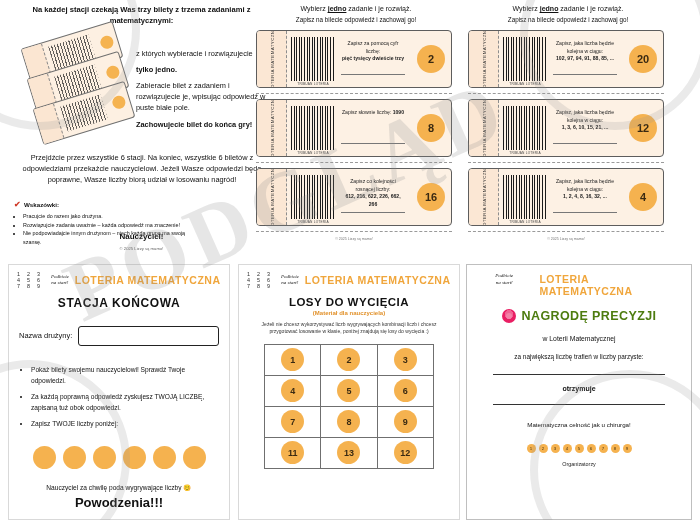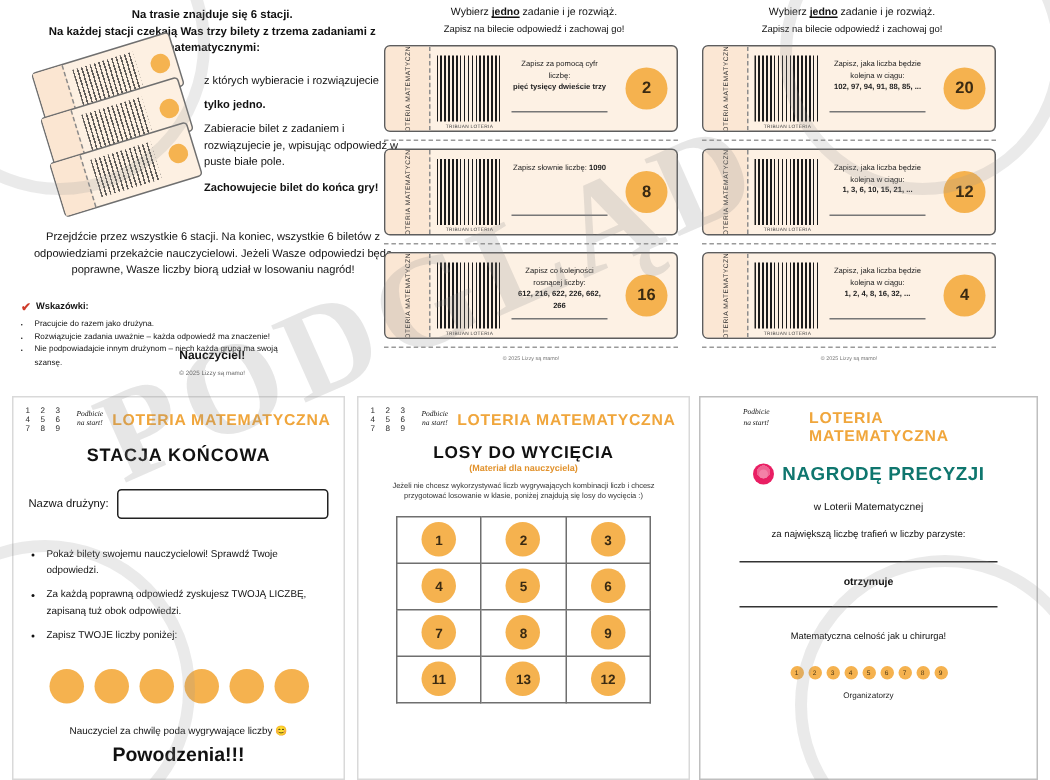--- a/index.html
+++ b/index.html
@@ -211,38 +211,37 @@
   .award-row { display:flex; align-items:center; justify-content:center; gap:6px; margin-top:12px; }
   .award-icon {
     width:14px; height:14px; border-radius:50%;
     background:radial-gradient(circle at 50% 40%, #f06292 0 40%, #e91e63 41% 100%);
     position:relative;
   }
   .award-icon:after {
     content:""; position:absolute; left:4px; top:4px; width:6px; height:6px;
     border-radius:50%; background:#fff3;
   }
-  .award-title { font-size:12.5px; font-weight:700; letter-spacing:.4px; color:#0f766e; }
+  .award-title { font-size:12.5px; font-weight:700; letter-spacing:.4px; color:#4d7c0f; }
   #dyplom .l-center { text-align:center; font-size:6.8px; margin-top:12px; }
   #dyplom .l-center2 { text-align:center; font-size:6.4px; margin-top:10px; line-height:1.5; }
   #dyplom .rule { height:0; border-bottom:1px solid #333; margin:12px 26px 0 26px; }
   #dyplom .otrzymuje { text-align:center; font-size:7px; margin-top:10px; font-weight:600; }
   #dyplom .motto { text-align:center; font-size:6.2px; margin-top:16px; }
   .dots-row { display:flex; gap:3px; justify-content:center; margin-top:16px; }
   .dot { width:9px; height:9px; border-radius:50%; background:#f5b24f; display:flex; align-items:center; justify-content:center; font-size:4.4px; color:#4a3512; }
   #dyplom .organizator { text-align:center; font-size:5.4px; margin-top:8px; color:#222; }
 </style>
 </head>
 <body>
 
 <div class="page">
 
   <div class="panel" id="instructions">
     <div class="head">
-      <div>Na trasie znajduje się 6 stacji.</div>
       <div>Na każdej stacji czekają Was trzy bilety z trzema zadaniami z matematycznymi:</div>
     </div>
 
     <div class="ticket-stack">
       <div class="mini-ticket mt1">
         <div class="stub"></div>
         <div class="bars"></div>
         <div class="circle"></div>
       </div>
       <div class="mini-ticket mt2">

